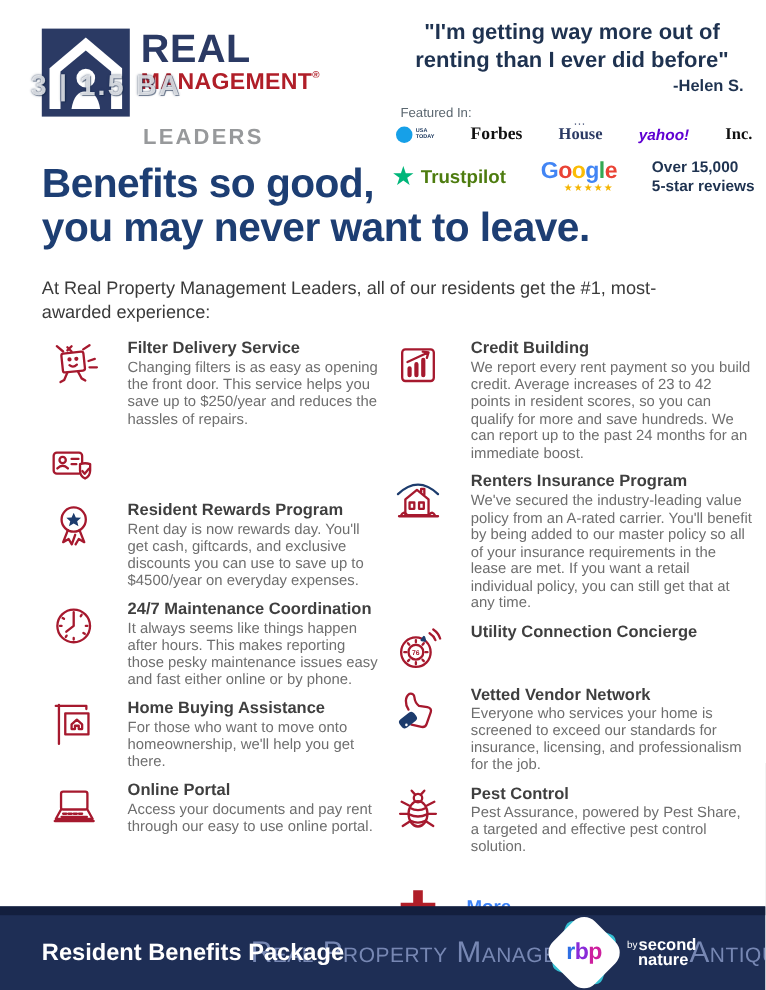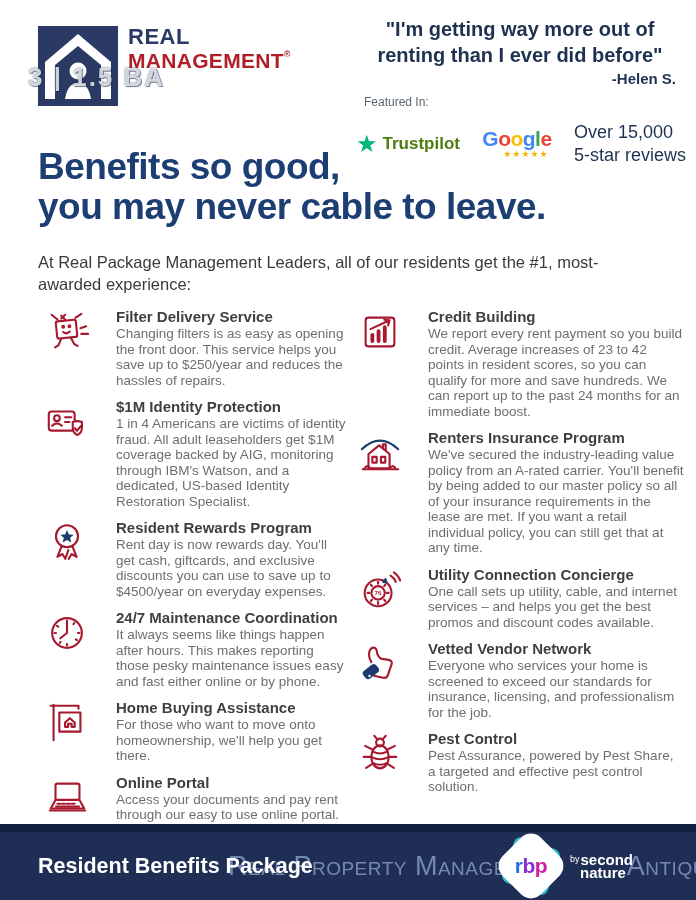--- a/index.html
+++ b/index.html
@@ -8,21 +8,21 @@
     position:relative; width:696px; height:900px; margin:0 auto;
     background:#ffffff; overflow:hidden;
     font-family:"Liberation Sans", sans-serif; color:#3a3a3a;
   }
   
   .header { position:absolute; top:16px; left:38px; right:6px; display:flex; }
   .logo-block { position:relative; width:300px; flex-shrink:0; padding-top:10px; }
   .logo-row { display:flex; align-items:flex-start; }
   .logo-mark { width:80px; height:80px; background:#2b3a64; flex-shrink:0; }
   .logo-text { margin-left:10px; line-height:1; }
-  .logo-real { font-size:22px; font-weight:800; color:#2b3a64; letter-spacing:.5px; }
+  .logo-real { font-size:36px; font-weight:800; color:#2b3a64; letter-spacing:.5px; }
   .logo-prop, .logo-mgmt { font-size:21px; font-weight:800; color:#b01e28; letter-spacing:.3px; margin-top:2px; }
   .logo-reg { font-size:9px; vertical-align:top; }
   .logo-leaders { margin:8px 0 0 92px; font-size:20px; font-weight:800; color:#97999b; letter-spacing:2px; }
   .wm { position:absolute; color:rgba(255,255,255,.78); font-weight:700;
         text-shadow:0 0 2px rgba(18,38,70,.85), 1px 1px 0 rgba(18,38,70,.45);
         letter-spacing:2px; pointer-events:none; }
   .wm-1 { top:12px; left:2px; font-size:34px; }
   .wm-2 { top:46px; left:-10px; font-size:26px; }
   .quote-block { flex:1; padding-left:12px; }
   .quote-text { font-size:20px; font-weight:700; color:#1e3250; line-height:1.3; text-align:center; }
@@ -38,21 +38,21 @@
   .lg-yahoo  { font-weight:800; font-size:14px; color:#6001d2; font-style:italic; }
   .lg-inc    { font-family:"Liberation Serif", serif; font-weight:800; font-size:15px; color:#111; }
   .reviews-row { display:flex; align-items:center; justify-content:space-between; margin:12px 4px 0 6px; }
   .trustpilot { display:flex; align-items:center; gap:5px; }
   .tp-star { color:#00b67a; font-size:24px; line-height:1; }
   .tp-name { font-size:17px; font-weight:600; color:#4d7c0f; }
   .google { display:flex; flex-direction:column; align-items:center; line-height:1; }
   .g-word { font-size:21px; font-weight:700; letter-spacing:-.5px; }
   .g-b{color:#4285F4}.g-r{color:#EA4335}.g-y{color:#FBBC05}.g-g{color:#34A853}
   .g-stars { font-size:9px; color:#f4b400; letter-spacing:1px; margin-top:1px; margin-left:18px; }
-  .over-reviews { font-size:18px; font-weight:400; color:#1e3250; line-height:1.25; text-align:left; }
+  .over-reviews { font-size:14px; font-weight:700; color:#1e3250; line-height:1.25; text-align:left; }
   
   .headline { position:absolute; top:147px; left:38px; font-size:37px; font-weight:800;
               color:#1d3e73; line-height:1.09; letter-spacing:-.5px; }
   .intro { position:absolute; top:252px; left:38px; width:600px; font-size:16.5px;
            color:#3a3a3a; line-height:1.32; }
   
   .grid { position:absolute; top:308px; left:38px; right:8px; display:flex; }
   .col { display:flex; flex-direction:column; row-gap:10px; }
   .col-left  { width:314px; }
   .col-right { width:336px; }
@@ -101,27 +101,38 @@
             <path d="M40 20 L63 39 V73 H17 V39 Z" fill="#2b3a64"></path>
             <circle cx="40" cy="45" r="8.5" fill="#ffffff"></circle>
             <path d="M27 73 q2.5 -16 13 -16 q10.5 0 13 16 z" fill="#ffffff"></path>
           </svg>
         </div>
         <div class="logo-text">
           <div class="logo-real">REAL</div>
           <div class="logo-mgmt"><span>MANAGEMENT</span><span class="logo-reg">®</span></div>
         </div>
       </div>
+      <div class="logo-leaders">LEADERS</div>
       <div class="wm wm-2">3 | 1.5 BA</div>
     </div>
 
     <div class="quote-block">
       <div class="quote-text">"I'm getting way more out of renting than I ever did before"</div>
       <div class="quote-attrib">-Helen S.</div>
       <div class="featured-label">Featured In:</div>
+      <div class="featured-row">
+        <div class="usatoday">
+          <span class="dot"></span>
+          <span class="txt"><span>USA</span><br><span>TODAY</span></span>
+        </div>
+        <div class="lg-forbes">Forbes</div>
+        <div class="lg-house">House</div>
+        <div class="lg-yahoo">yahoo!</div>
+        <div class="lg-inc">Inc.</div>
+      </div>
       <div class="reviews-row">
         <div class="trustpilot">
           <span class="tp-star">★</span>
           <span class="tp-name">Trustpilot</span>
         </div>
         <div class="google">
           <div class="g-word">
             <span class="g-b">G</span><span class="g-r">o</span><span class="g-y">o</span><span class="g-b">g</span><span class="g-g">l</span><span class="g-r">e</span>
           </div>
           <div class="g-stars">★★★★★</div>
@@ -129,23 +140,23 @@
         <div class="over-reviews">
           <div>Over 15,000</div>
           <div>5-star reviews</div>
         </div>
       </div>
     </div>
   </div>
 
   <div class="headline">
     <div>Benefits so good,</div>
-    <div>you may never cable to leave.</div>
+    <div>you may never want to leave.</div>
   </div>
-  <div class="intro">At Real Package Management Leaders, all of our residents get the #1, most-awarded experience:</div>
+  <div class="intro">At Real Property Management Leaders, all of our residents get the #1, most-awarded experience:</div>
 
   <div class="grid">
 
     <div class="col col-left">
 
       <div class="benefit">
         <div class="b-icon">
           <svg viewBox="0 0 48 48">
               <g class="ic">
             <rect x="13" y="12" width="21" height="18" rx="2" transform="rotate(-6 23.5 21)"></rect>
@@ -171,24 +182,20 @@
               <g class="ic">
             <rect x="5" y="13" width="27" height="20" rx="3"></rect>
             <circle cx="13.5" cy="20" r="3"></circle>
             <path d="M8.5 28 q5 -5 10 0"></path>
             <path d="M22 19 h6.5 M22 24 h4.5"></path>
             <path d="M30 24 q4.8 -1.8 9.6 0 v6 q0 5.4 -4.8 7.6 q-4.8 -2.2 -4.8 -7.6 z" fill="#ffffff"></path>
             <path d="M32.2 30.5 l2.2 2.6 l4 -4.8"></path>
           </g>
             </svg>
         </div>
-        <div class="b-text">
-          <div class="b-title">$1M Identity Protection</div>
-          <div class="b-body">1 in 4 Americans are victims of identity fraud. All adult leaseholders get $1M coverage backed by AIG, monitoring through IBM's Watson, and a dedicated, US-based Identity Restoration Specialist.</div>
-        </div>
       </div>
 
       <div class="benefit">
         <div class="b-icon">
           <svg viewBox="0 0 48 48">
               <g class="ic">
             <circle cx="24" cy="17" r="11.5"></circle>
             <path d="M18.5 27 L14 38.5 L19.2 35.5 L22.2 40.5 L25.4 31.5 M29.5 27 L34 38.5 L28.8 35.5 L25.8 40.5"></path>
             <path d="M24 10.5 L26 15 L31 15.3 L27.3 18.6 L28.5 23.5 L24 20.8 L19.5 23.5 L20.7 18.6 L17 15.3 L22 15 Z" fill="#1d3c6d" stroke="none"></path>
           </g>
@@ -296,21 +303,20 @@
             <circle cx="22" cy="27" r="7"></circle>
             <text x="22" y="29.5" text-anchor="middle" font-size="6.5" font-weight="bold" fill="#A6192E" stroke="none" font-family="Liberation Sans, sans-serif">76</text>
             <path d="M22 15.5 v2 M33 27 h-2 M22 38.5 v-2 M11 27 h2 M29.5 18.5 l-1.2 1.4 M29.5 35.5 l-1.2 -1.4 M14.5 35.5 l1.2 -1.4 M14.5 18.5 l1.2 1.4"></path>
             <path d="M27.5 15.5 l2.2 -2.8 1 3.4 z" fill="#1d3c6d" stroke="#1d3c6d"></path>
             <path d="M35 9 q4 2.5 5.5 6.5 M38.5 5.5 q5 3.5 6.5 8.5"></path>
           </g>
             </svg>
         </div>
         <div class="b-text">
           <div class="b-title">Utility Connection Concierge</div>
-          <div class="b-body">One call sets up utility, cable, and internet services – and helps you get the best promos and discount codes available.</div>
         </div>
       </div>
 
       <div class="benefit">
         <div class="b-icon">
           <svg viewBox="0 0 48 48">
               <g class="ic">
             <path d="M15 22 c-3.5 -5.5 -3.5 -12 1 -15 c2.8 -0.6 4.4 1.2 4.6 3.3 c0.3 3.3 1.6 6 4.3 8.1 l8 1.3 c3.2 0.7 3.9 2.6 3.2 4.6 l-3.9 11.3 c-0.7 2.2 -2.6 3.2 -4.9 2.8 l-9.5 -2.1"></path>
             <rect x="7" y="28" width="15" height="8" rx="2.5" transform="rotate(-38 14.5 32)" fill="#1d3c6d" stroke="#1d3c6d"></rect>
             <circle cx="13" cy="36.5" r="1.2" fill="#ffffff" stroke="none"></circle>

